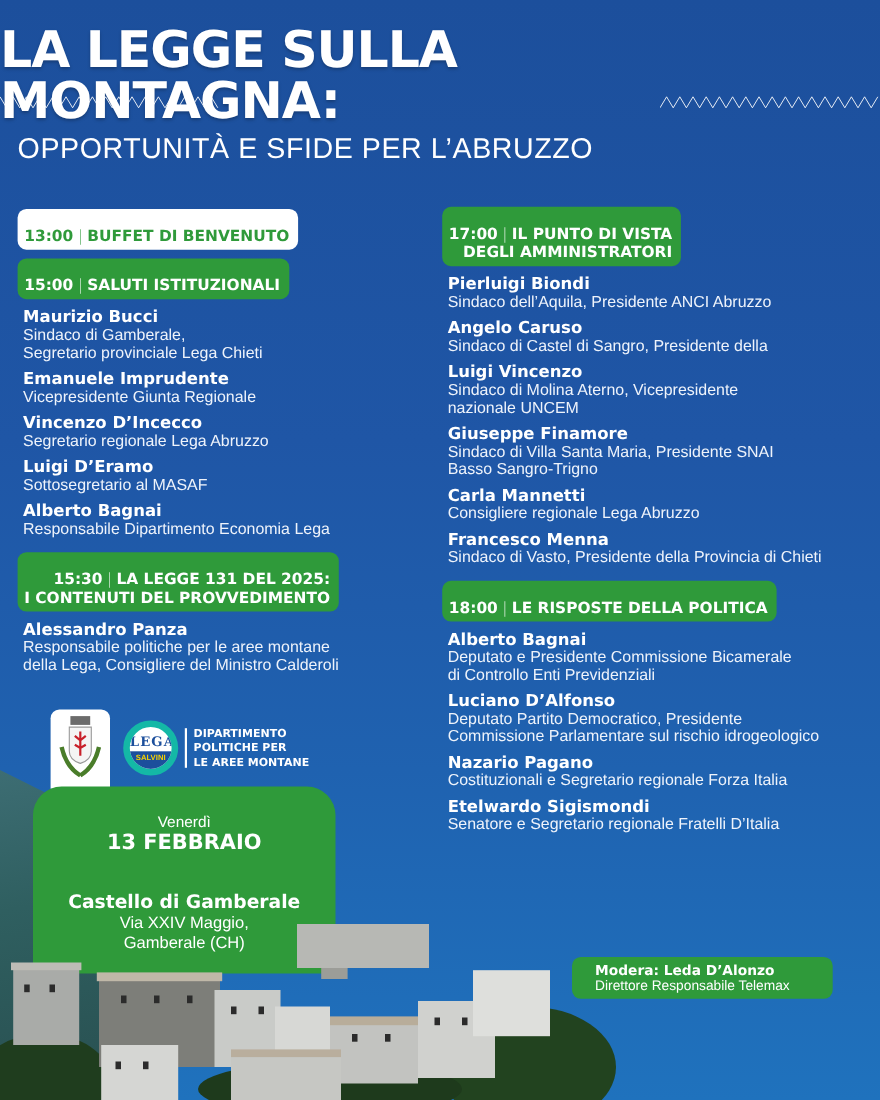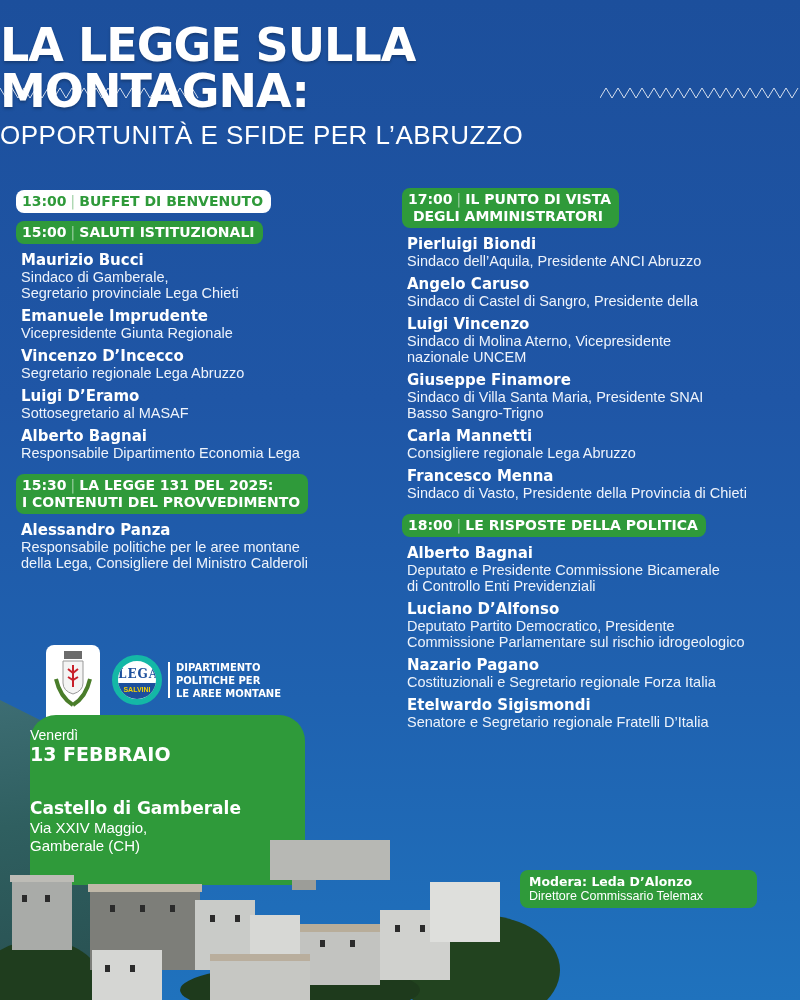--- a/index.html
+++ b/index.html
@@ -14,31 +14,31 @@
   .title-line {
     font-family: "DejaVu Sans", sans-serif;
     font-weight: 900; font-size: 46px; line-height: 46px; letter-spacing: -1px;
     color: #ffffff; text-shadow: 0 2px 3px rgba(0,0,0,0.25);
   }
   .title-line.l2 { position: relative; display: inline-block; }
   .zigzag { position: absolute; top: 86px; height: 14px; }
   .zigzag.left { left: 0; width: 200px; }
   .zigzag.right { right: 0; width: 200px; }
   .subtitle {
-    margin-top: 6px; font-size: 26px; font-weight: 400; letter-spacing: 0.5px; color: #ffffff;
+    margin-top: 6px; font-size: 26px; font-weight: 400; letter-spacing: 0.5px; color: #ffffff; margin-left: 16px;
   }
 
   .col { position: absolute; }
   .col.left { left: 16px; top: 190px; width: 380px; }
   .col.right { left: 402px; top: 188px; width: 390px; }
 
   .pill {
-    display: inline-block; border-radius: 8px; padding: 3px 8px 3px 6px;
+    display: inline-block; border-radius: 8px; padding: 17px 8px 3px 6px;
     font-family: "DejaVu Sans", sans-serif; font-weight: 800; font-size: 14px; line-height: 17px;
-    background: #2f9a3a; color: #ffffff; margin-bottom: 8px;
+    background: #2f9a3a; color: #ffffff; margin-bottom: 8px; text-align: right;
   }
   .pill.white { background: #ffffff; color: #2f9a3a; }
   .pill .sep { font-weight: 300; opacity: 0.8; margin: 0 4px; }
 
   .speaker { margin-bottom: 7px; padding-left: 5px; }
   .speaker .name {
     font-family: "DejaVu Sans", sans-serif; font-weight: 800; font-size: 15px; line-height: 17px; color: #ffffff;
   }
   .speaker .role { font-size: 14.5px; line-height: 16px; color: #eef3fb; }
 
@@ -67,38 +67,38 @@
     text-align: center; font-size: 7px; font-weight: 700; color: #f5d000; line-height: 14px;
   }
   .dept-sep { position: absolute; left: 168px; top: 662px; width: 2px; height: 36px; background: #ffffff; }
   .dept-text {
     position: absolute; left: 176px; top: 661px;
     font-family: "DejaVu Sans", sans-serif; font-weight: 800; font-size: 10px; line-height: 13px; color: #ffffff;
   }
 
   .date-card {
     position: absolute; left: 30px; top: 715px; width: 275px; height: 170px;
-    background: #2f9a3a; border-radius: 26px 26px 0 0; text-align: left; padding-top: 12px;
+    background: #2f9a3a; border-radius: 26px 26px 0 0; text-align: center; padding-top: 24px;
   }
   .date-card .weekday { font-size: 14px; color: #ffffff; }
   .date-card .date {
     font-family: "DejaVu Sans", sans-serif; font-weight: 800; font-size: 19px; line-height: 22px;
   }
   .date-card .venue {
     font-family: "DejaVu Sans", sans-serif; font-weight: 800; font-size: 17px; line-height: 21px; margin-top: 33px;
   }
   .date-card .addr { font-size: 15px; line-height: 18px; color: #ffffff; }
 
   .village {
     position: absolute; left: 0; top: 840px; width: 560px; height: 160px;
   }
 
   .moderator {
     position: absolute; left: 520px; top: 870px; width: 237px; height: 38px;
-    background: #2f9a3a; border-radius: 8px; padding: 4px 9px;
+    background: #2f9a3a; border-radius: 8px; padding: 4px 21px;
   }
   .moderator .mod-name {
     font-family: "DejaVu Sans", sans-serif; font-weight: 800; font-size: 12.5px; line-height: 15px;
   }
   .moderator .mod-role { font-size: 12.5px; line-height: 15px; }
 </style>
 </head>
 <body>
 
 <div class="title-block">
@@ -282,14 +282,14 @@
     <rect x="300" y="-10" width="5" height="7"></rect>
       <rect x="330" y="-10" width="5" height="7"></rect>
       <rect x="360" y="-10" width="5" height="7"></rect>
     <rect x="105" y="125" width="5" height="7"></rect>
       <rect x="130" y="125" width="5" height="7"></rect>
   </g>
 </svg>
 
 <div class="moderator">
   <div class="mod-name">Modera: Leda D’Alonzo</div>
-  <div class="mod-role">Direttore Commissario Telemax</div>
+  <div class="mod-role">Direttore Responsabile Telemax</div>
 </div>
 
 </body></html>

